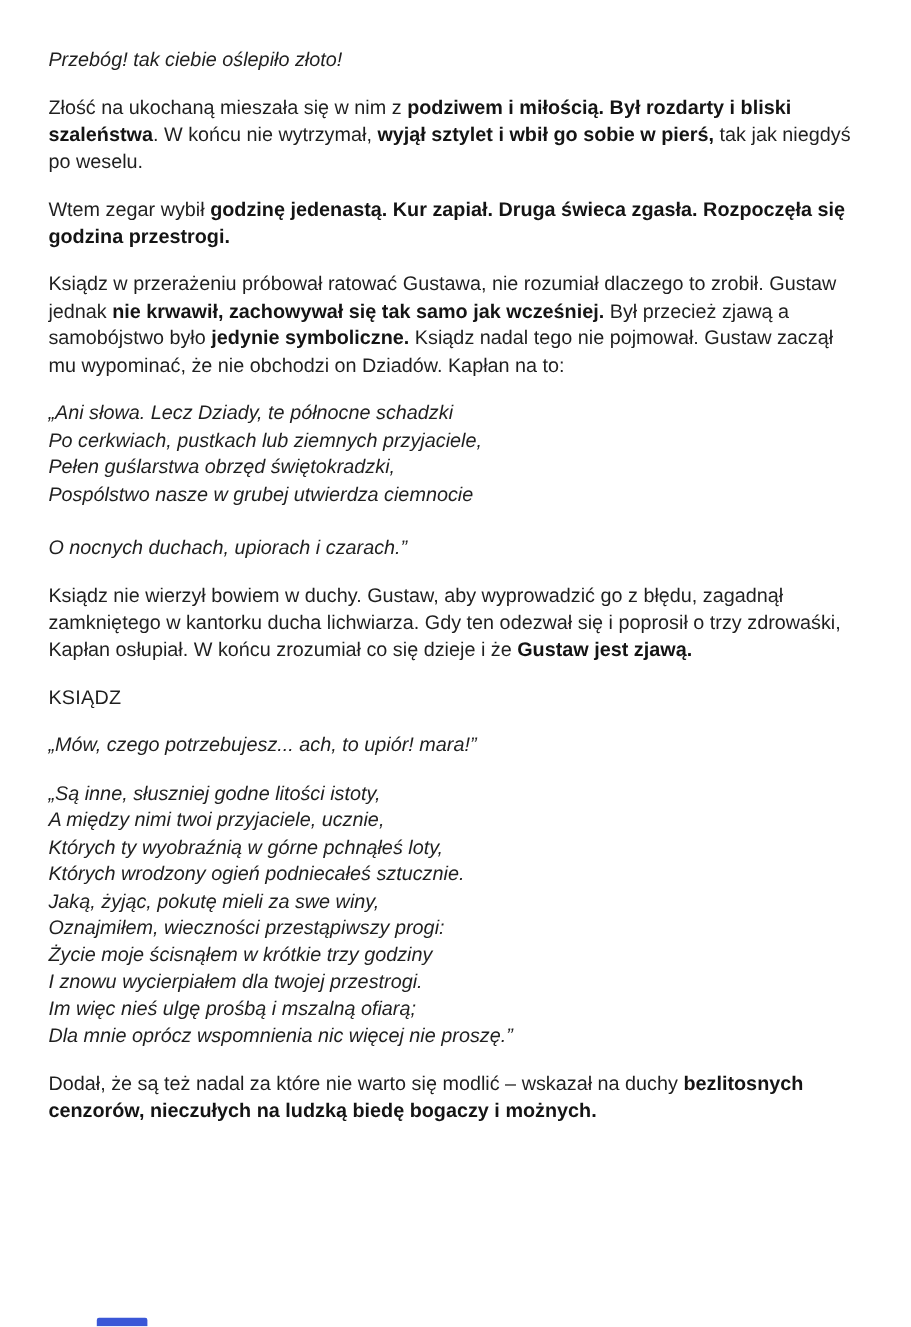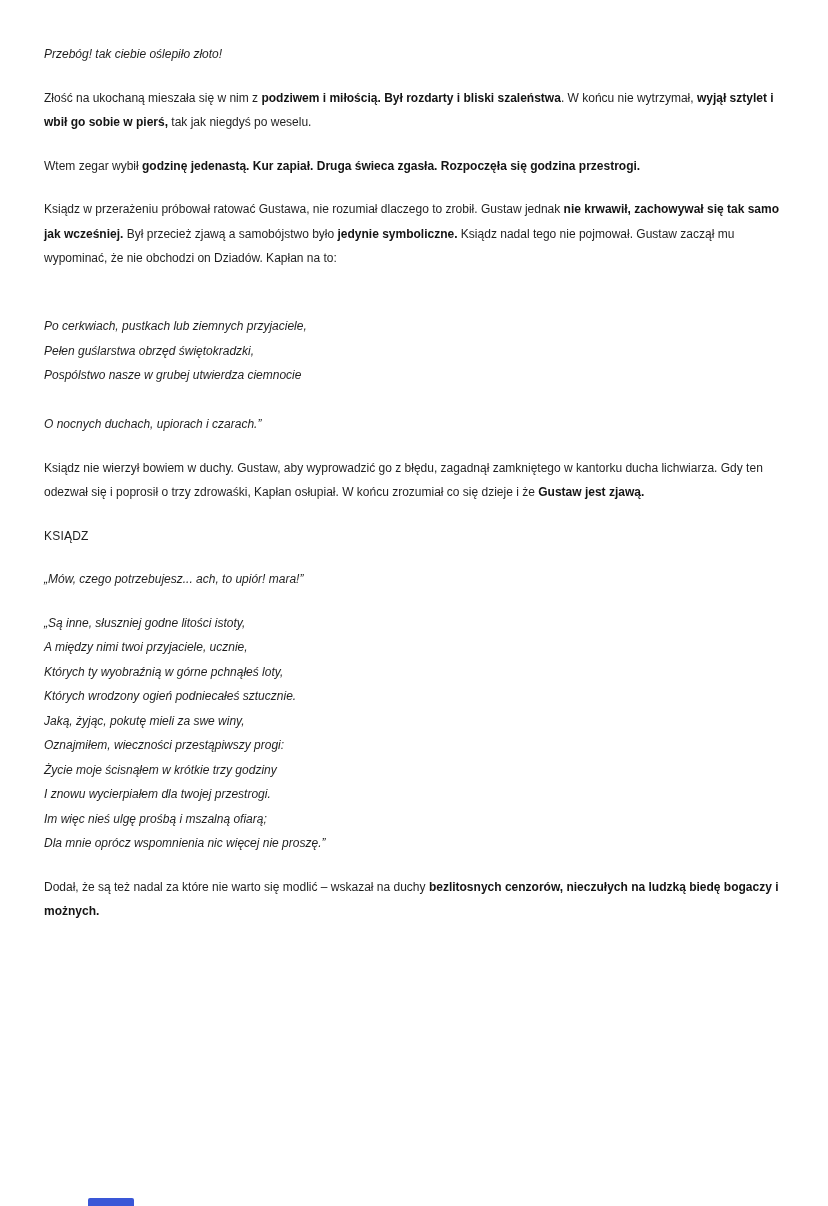--- a/index.html
+++ b/index.html
@@ -15,21 +15,21 @@
     background: #ffffff;
     overflow: hidden;
   }
   .content {
     padding: 42px 42px 0 44px;
     max-width: 742px;
     color: #1f1f1f;
   }
   .content p {
     margin: 0 0 19px 0;
-    font-size: 12px;
+    font-size: 18px;
     line-height: 24.5px;
     font-weight: 400;
   }
   .verse {
     font-style: italic;
   }
   .heading {
     font-weight: 700;
     letter-spacing: 0.2px;
   }
@@ -48,21 +48,21 @@
 </style>
 </head>
 <body>
 
 <div class="page" style="background: rgb(255, 255, 255);">
   <div class="content" id="doc-content" style="color: rgb(31, 31, 31);">
       <p class="verse"><span>Przebóg! tak ciebie oślepiło złoto!</span><br></p>
       <p class="para"><span class="normal-run">Złość na ukochaną mieszała się w nim z </span><span class="bold-run">podziwem i miłością. Był rozdarty i bliski szaleństwa</span><span class="normal-run">. W końcu nie wytrzymał, </span><span class="bold-run">wyjął sztylet i wbił go sobie w pierś,</span><span class="normal-run"> tak jak niegdyś po weselu.</span></p>
       <p class="para"><span class="normal-run">Wtem zegar wybił </span><span class="bold-run">godzinę jedenastą. Kur zapiał. Druga świeca zgasła. Rozpoczęła się godzina przestrogi.</span></p>
       <p class="para"><span class="normal-run">Ksiądz w przerażeniu próbował ratować Gustawa, nie rozumiał dlaczego to zrobił. Gustaw jednak </span><span class="bold-run">nie krwawił, zachowywał się tak samo jak wcześniej.</span><span class="normal-run"> Był przecież zjawą a samobójstwo było </span><span class="bold-run">jedynie symboliczne.</span><span class="normal-run"> Ksiądz nadal tego nie pojmował. Gustaw zaczął mu wypominać, że nie obchodzi on Dziadów. Kapłan na to:</span></p>
-      <p class="verse"><br><span>Po cerkwiach, pustkach lub ziemnych przyjaciele,</span><br><span>Pełen guślarstwa obrzęd świętokradzki,</span><br><span>Pospólstwo nasze w grubej utwierdza ciemnocie</span><br><br><span>O nocnych duchach, upiorach i czarach.”</span></p>
+      <p class="verse"><span>„Ani słowa. Lecz Dziady, te północne schadzki</span><br><span>Po cerkwiach, pustkach lub ziemnych przyjaciele,</span><br><span>Pełen guślarstwa obrzęd świętokradzki,</span><br><span>Pospólstwo nasze w grubej utwierdza ciemnocie</span><br><br><span>O nocnych duchach, upiorach i czarach.”</span></p>
       <p class="para"><span class="normal-run">Ksiądz nie wierzył bowiem w duchy. Gustaw, aby wyprowadzić go z błędu, zagadnął zamkniętego w kantorku ducha lichwiarza. Gdy ten odezwał się i poprosił o trzy zdrowaśki, Kapłan osłupiał. W końcu zrozumiał co się dzieje i że </span><span class="bold-run">Gustaw jest zjawą.</span></p>
       <p class="heading">KSIĄDZ</p>
       <p class="verse"><span>„Mów, czego potrzebujesz... ach, to upiór! mara!”</span></p>
       <p class="verse"><span>„Są inne, słuszniej godne litości istoty,</span><br><span>A między nimi twoi przyjaciele, ucznie,</span><br><span>Których ty wyobraźnią w górne pchnąłeś loty,</span><br><span>Których wrodzony ogień podniecałeś sztucznie.</span><br><span>Jaką, żyjąc, pokutę mieli za swe winy,</span><br><span>Oznajmiłem, wieczności przestąpiwszy progi:</span><br><span>Życie moje ścisnąłem w krótkie trzy godziny</span><br><span>I znowu wycierpiałem dla twojej przestrogi.</span><br><span>Im więc nieś ulgę prośbą i mszalną ofiarą;</span><br><span>Dla mnie oprócz wspomnienia nic więcej nie proszę.”</span></p>
       <p class="para"><span class="normal-run">Dodał, że są też nadal za które nie warto się modlić – wskazał na duchy </span><span class="bold-run">bezlitosnych cenzorów, nieczułych na ludzką biedę bogaczy i możnych.</span></p>
     </div>
   <div class="partial-blue" id="blue-sliver" style="background: rgb(58, 87, 215);"></div>
 </div>
 
 </body></html>

